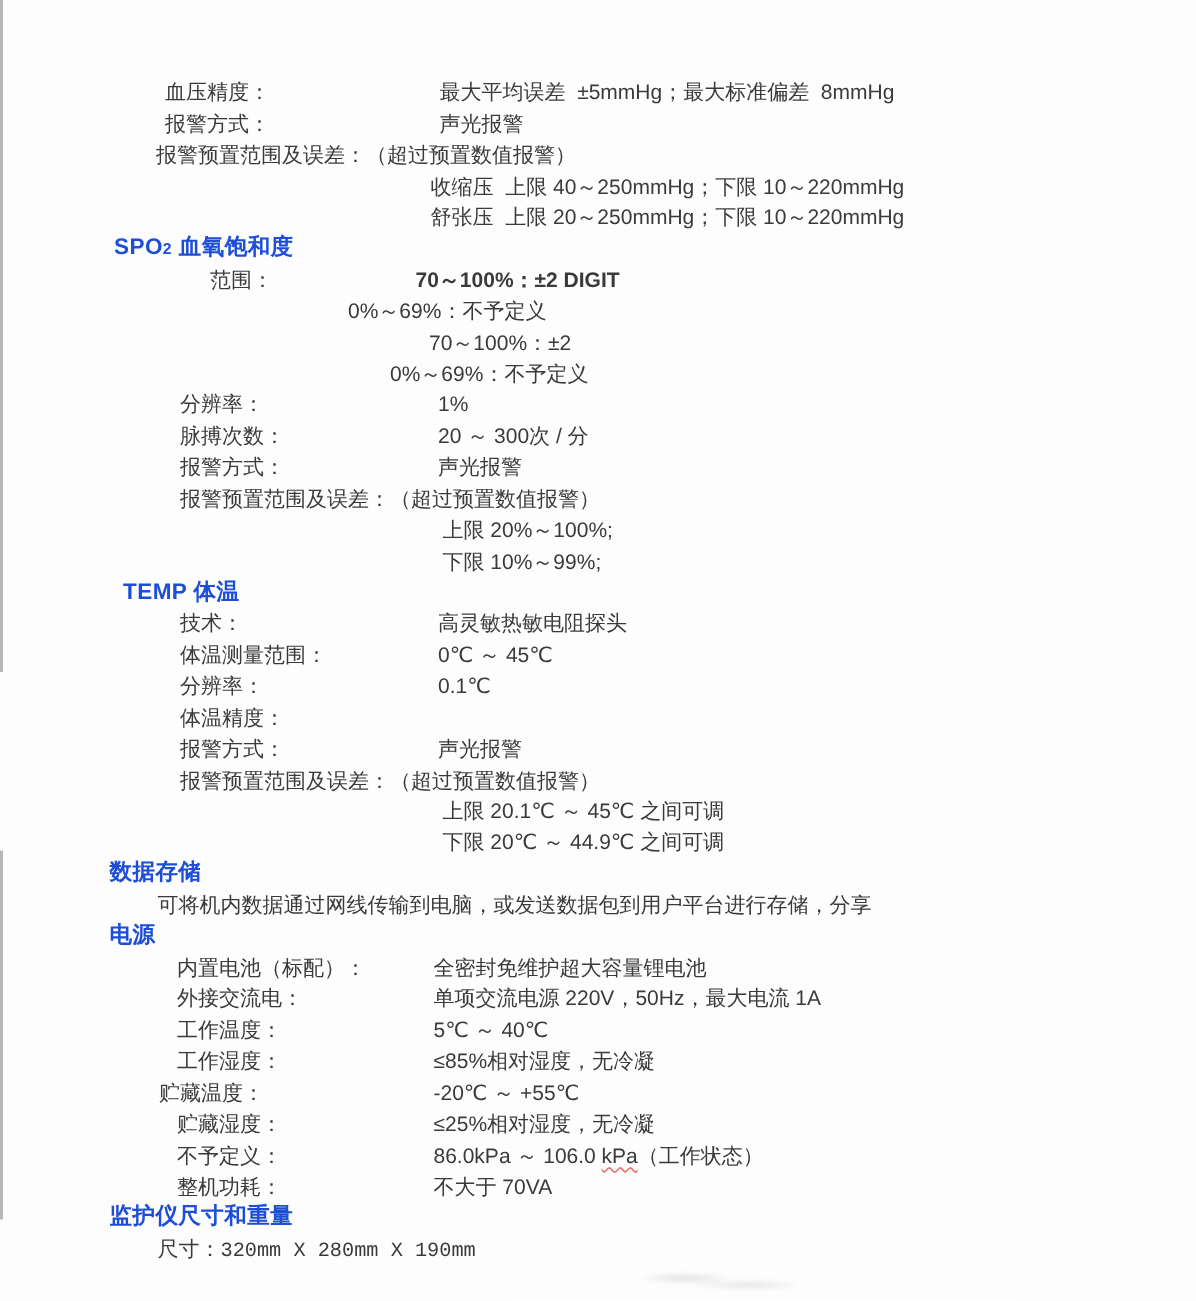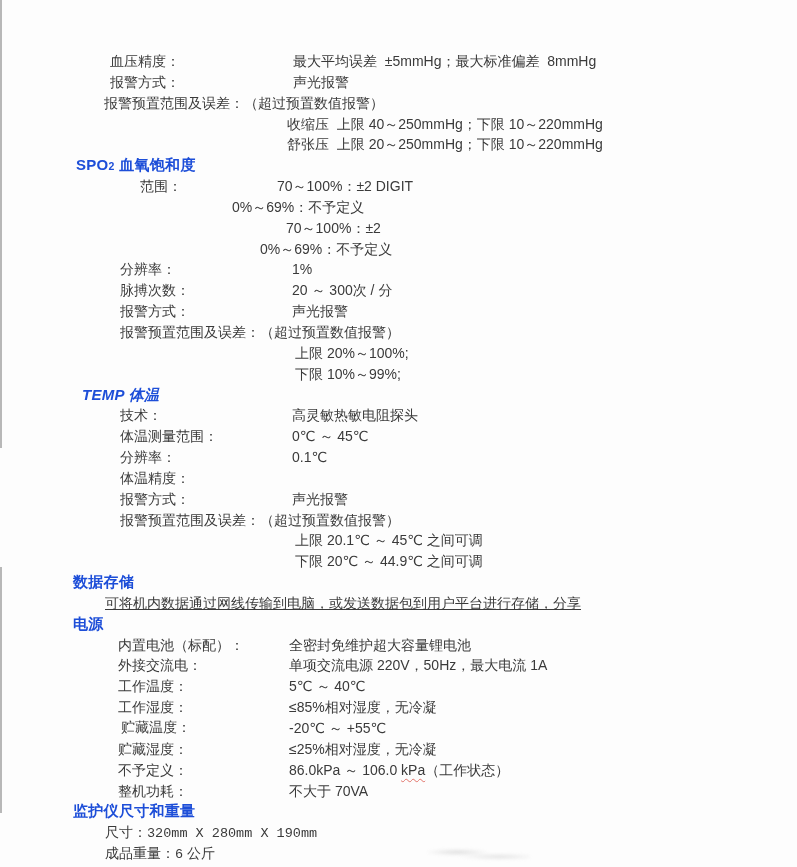--- a/index.html
+++ b/index.html
@@ -40,48 +40,47 @@
       <div class="edge" style="top: 0px; height: 448px;"></div>
       <div class="edge" style="top: 567px; height: 246px;"></div>
     </div>
   <div class="doc">
       <div class="row"><span style="left: 110px;"><span>血压精度：</span></span><span style="left: 293px;"><span>最大平均误差  ±5mmHg；最大标准偏差  8mmHg</span></span></div>
       <div class="row"><span style="left: 110px;"><span>报警方式：</span></span><span style="left: 293px;"><span>声光报警</span></span></div>
       <div class="row"><span style="left: 104px;"><span>报警预置范围及误差：（超过预置数值报警）</span></span></div>
       <div class="row"><span style="left: 287px;"><span>收缩压  上限 40～250mmHg；下限 10～220mmHg</span></span></div>
       <div class="row"><span style="left: 287px;"><span>舒张压  上限 20～250mmHg；下限 10～220mmHg</span></span></div>
       <div class="row hdr"><span style="left: 76px;"><span>SPO</span><span class="t-sub">2</span><span> 血氧饱和度</span></span></div>
-      <div class="row"><span style="left: 140px;"><span>范围：</span></span><span style="left: 277px;"><span>70～100%：±2 DIGIT</span></span></div>
+      <div class="row"><span style="left: 140px;"><span>范围：</span></span><span style="left: 277px; font-weight: bold;"><span>70～100%：±2 DIGIT</span></span></div>
       <div class="row"><span style="left: 232px;"><span>0%～69%：不予定义</span></span></div>
       <div class="row"><span style="left: 286px;"><span>70～100%：±2</span></span></div>
       <div class="row"><span style="left: 260px;"><span>0%～69%：不予定义</span></span></div>
       <div class="row"><span style="left: 120px;"><span>分辨率：</span></span><span style="left: 292px;"><span>1%</span></span></div>
       <div class="row"><span style="left: 120px;"><span>脉搏次数：</span></span><span style="left: 292px;"><span>20 ～ 300次 / 分</span></span></div>
       <div class="row"><span style="left: 120px;"><span>报警方式：</span></span><span style="left: 292px;"><span>声光报警</span></span></div>
       <div class="row"><span style="left: 120px;"><span>报警预置范围及误差：（超过预置数值报警）</span></span></div>
       <div class="row"><span style="left: 295px;"><span>上限 20%～100%;</span></span></div>
       <div class="row"><span style="left: 295px;"><span>下限 10%～99%;</span></span></div>
-      <div class="row hdr"><span style="left: 82px; font-style: italic;"><span>TEMP 体温</span></span></div>
+      <div class="row hdr"><span style="left: 82px;"><span>TEMP 体温</span></span></div>
       <div class="row"><span style="left: 120px;"><span>技术：</span></span><span style="left: 292px;"><span>高灵敏热敏电阻探头</span></span></div>
       <div class="row"><span style="left: 120px;"><span>体温测量范围：</span></span><span style="left: 292px;"><span>0℃ ～ 45℃</span></span></div>
       <div class="row"><span style="left: 120px;"><span>分辨率：</span></span><span style="left: 292px;"><span>0.1℃</span></span></div>
       <div class="row"><span style="left: 120px;"><span>体温精度：</span></span></div>
       <div class="row"><span style="left: 120px;"><span>报警方式：</span></span><span style="left: 292px;"><span>声光报警</span></span></div>
       <div class="row"><span style="left: 120px;"><span>报警预置范围及误差：（超过预置数值报警）</span></span></div>
       <div class="row"><span style="left: 295px;"><span>上限 20.1℃ ～ 45℃ 之间可调</span></span></div>
       <div class="row"><span style="left: 295px;"><span>下限 20℃ ～ 44.9℃ 之间可调</span></span></div>
       <div class="row hdr"><span style="left: 73px;"><span>数据存储</span></span></div>
-      <div class="row"><span style="left: 105px; text-decoration: underline;"><span>可将机内数据通过网线传输到电脑，或发送数据包到用户平台进行存储，分享</span></span></div>
+      <div class="row"><span style="left: 105px;"><span>可将机内数据通过网线传输到电脑，或发送数据包到用户平台进行存储，分享</span></span></div>
       <div class="row hdr"><span style="left: 73px;"><span>电源</span></span></div>
       <div class="row"><span style="left: 118px;"><span>内置电池（标配）：</span></span><span style="left: 289px;"><span>全密封免维护超大容量锂电池</span></span></div>
       <div class="row"><span style="left: 118px;"><span>外接交流电：</span></span><span style="left: 289px;"><span>单项交流电源 220V，50Hz，最大电流 1A</span></span></div>
       <div class="row"><span style="left: 118px;"><span>工作温度：</span></span><span style="left: 289px;"><span>5℃ ～ 40℃</span></span></div>
       <div class="row"><span style="left: 118px;"><span>工作湿度：</span></span><span style="left: 289px;"><span>≤85%相对湿度，无冷凝</span></span></div>
-      <div class="row"><span style="left: 121px; font-family: Liberation Serif, serif;"><span>贮藏温度：</span></span><span style="left: 289px;"><span>-20℃ ～ +55℃</span></span></div>
+      <div class="row"><span style="left: 106px;"><span>贮藏温度：</span></span><span style="left: 289px;"><span>-20℃ ～ +55℃</span></span></div>
       <div class="row"><span style="left: 118px;"><span>贮藏湿度：</span></span><span style="left: 289px;"><span>≤25%相对湿度，无冷凝</span></span></div>
       <div class="row"><span style="left: 118px;"><span>不予定义：</span></span><span style="left: 289px;"><span>86.0kPa ～ 106.0 </span><span class="t-wavy">kPa</span><span>（工作状态）</span></span></div>
       <div class="row"><span style="left: 118px;"><span>整机功耗：</span></span><span style="left: 289px;"><span>不大于 70VA</span></span></div>
       <div class="row hdr"><span style="left: 73px;"><span>监护仪尺寸和重量</span></span></div>
       <div class="row"><span style="left: 105px;"><span>尺寸：</span><span class="t-mono">320mm X 280mm X 190mm</span></span></div>
-      <div class="row"><span style="left: 105px;"><span>成品重量：</span><span class="t-mono">6</span><span> 公斤</span></span></div>
     </div>
   <div class="smudge" style="left: 426px; top: 845px; width: 104px; height: 18px;"></div>
 </div>
 
 </body></html>

